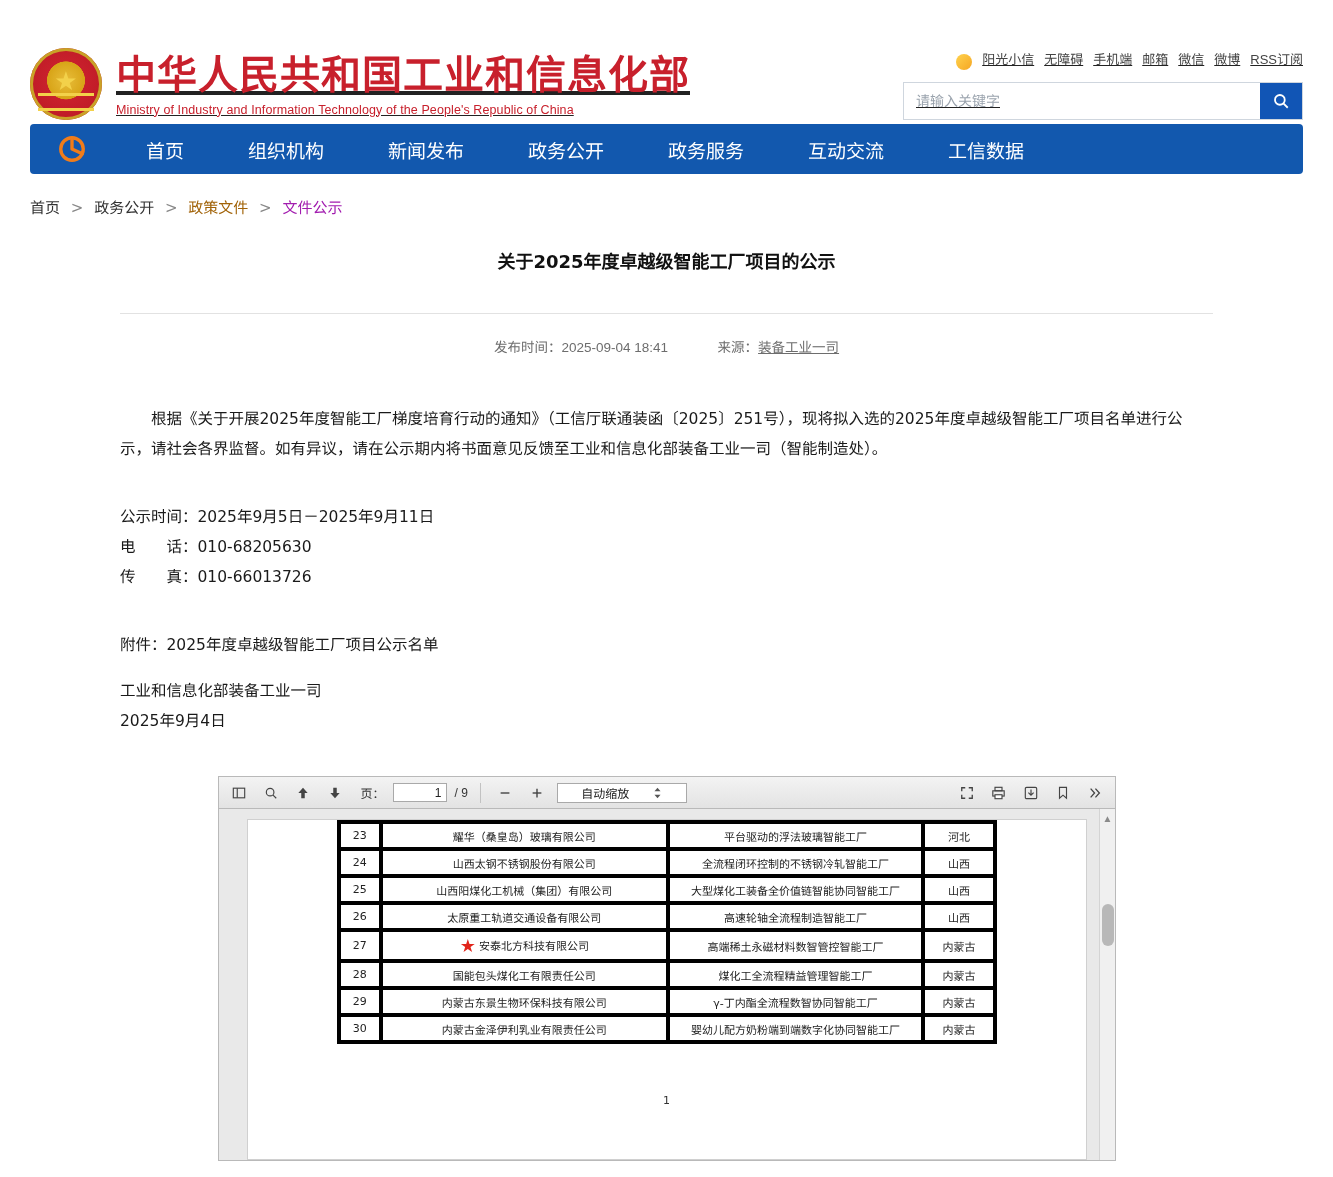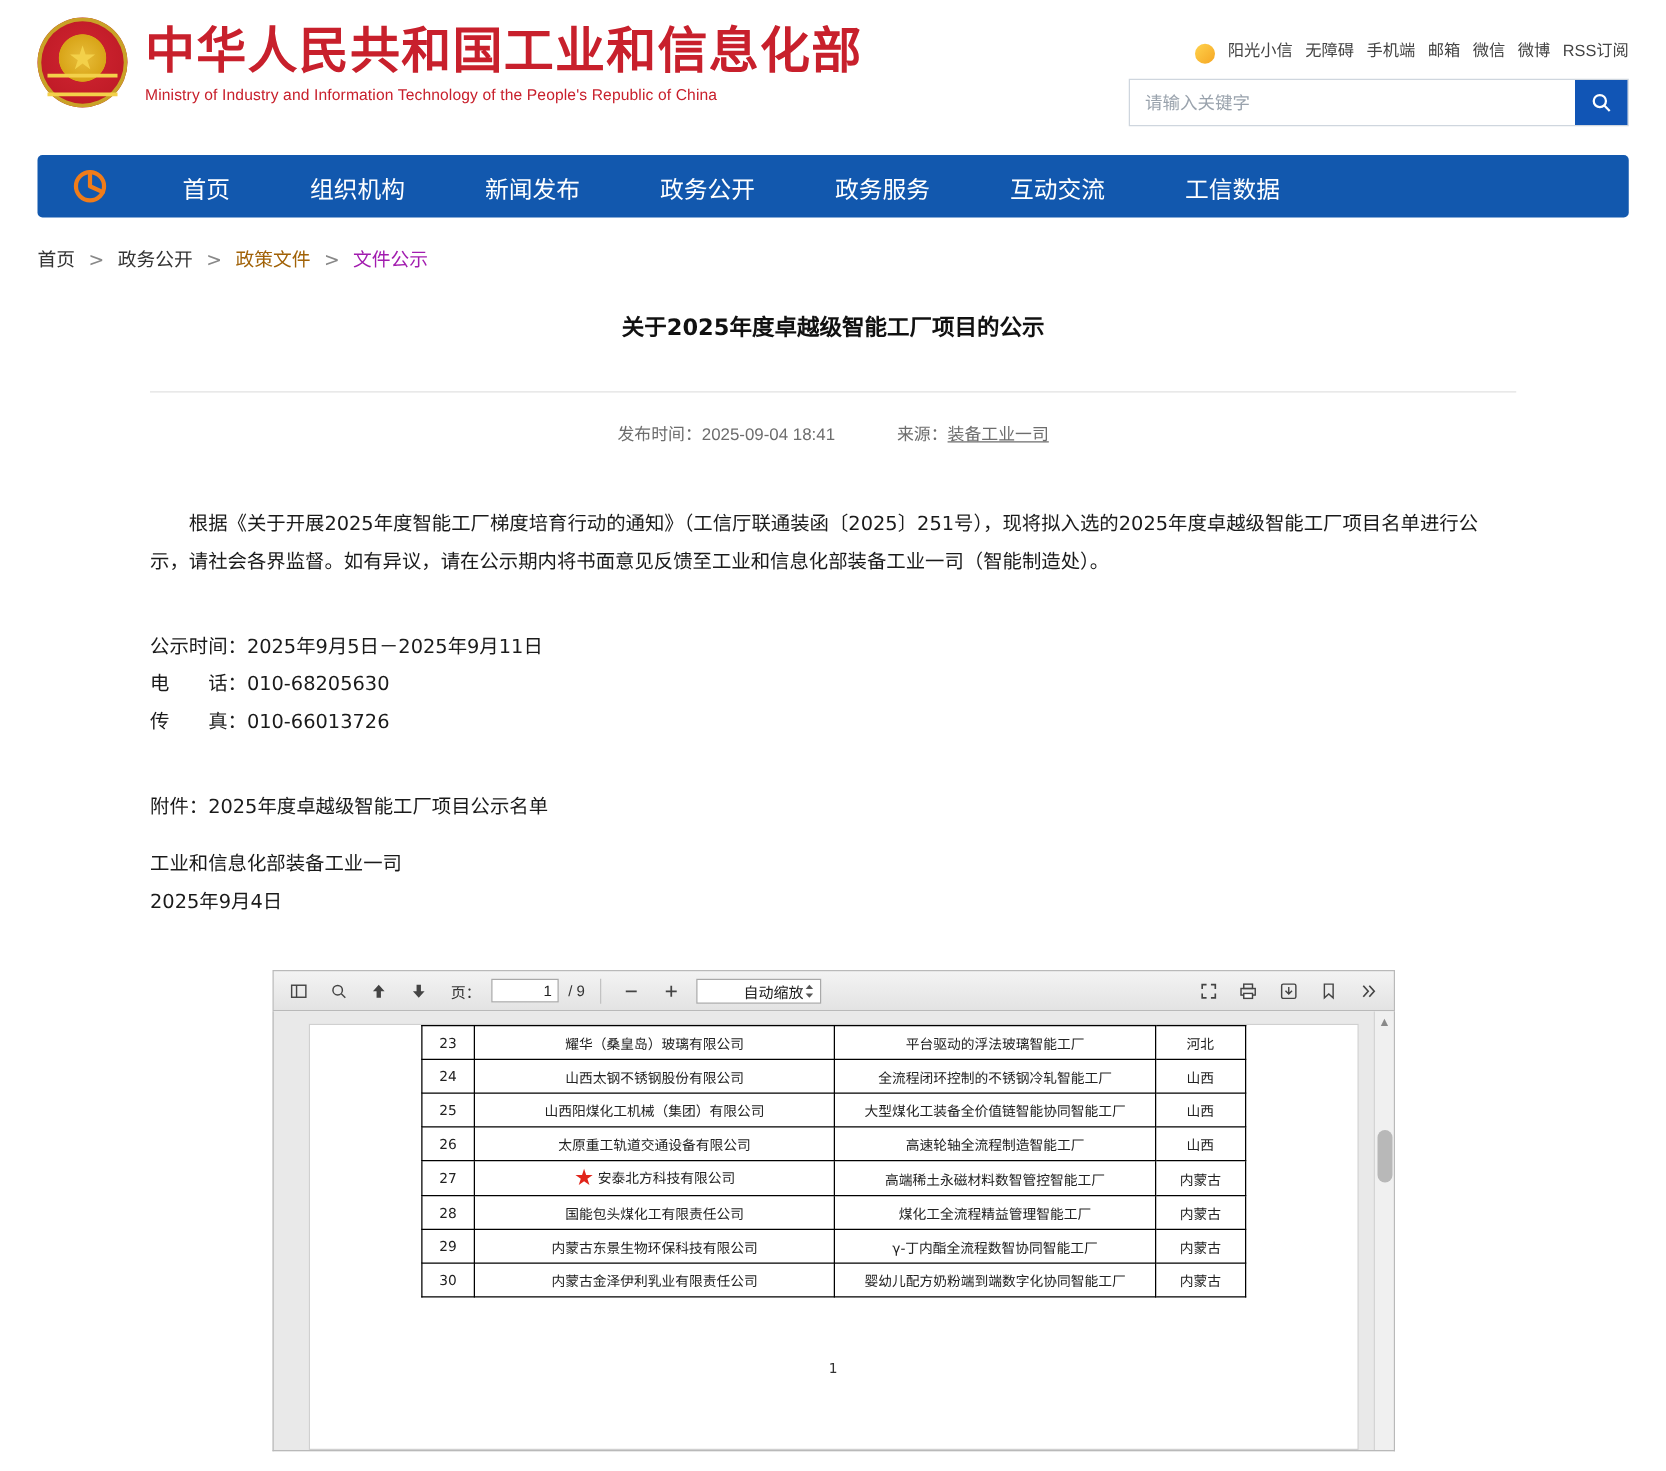--- a/index.html
+++ b/index.html
@@ -9,22 +9,23 @@
     background: #ffffff;
     font-family: "Liberation Sans", "DejaVu Sans", sans-serif;
     color: #222;
   }
   
   .header {
     position: relative;
     height: 120px;
     padding: 14px 30px 0 30px;
     display: flex;
-    align-items: flex-start;
+    align-items: flex-end;
     justify-content: space-between;
+    text-decoration: underline;
   }
   .brand { display: flex; align-items: center; gap: 14px; }
   .emblem {
     width: 72px; height: 72px;
     border-radius: 50%;
     background: radial-gradient(circle at 50% 45%, #e8bd3a 0%, #d8a417 35%, #c8202c 36%, #b81722 100%);
     position: relative;
     flex: none;
     box-shadow: inset 0 0 0 3px #c9a227;
   }
@@ -186,27 +187,27 @@
     background: #fff;
     text-align: right;
     font-size: 12px;
     padding-right: 4px;
     color: #222;
     font-family: "Liberation Sans", sans-serif;
   }
   .pg-total { font-size: 12px; color: #333; }
   .tb-sep { width: 1px; height: 20px; background: #c2c2c2; margin: 0 4px; }
   .zoom-select {
-    width: 100px; height: 20px;
+    width: 130px; height: 20px;
     border: 1px solid #a9a9a9;
     background: #fff;
     font-size: 12px;
     padding: 0 4px;
     color: #222;
-    display: flex; align-items: center; justify-content: flex-end;
+    display: flex; align-items: center; justify-content: center; gap: 24px;
   }
   .spacer { flex: 1; }
   .pdf-body {
     border: 1px solid #b9b9b9;
     border-top: 0;
     background: #e9e9e9;
     height: 352px;
     position: relative;
     overflow: hidden;
     display: flex;
@@ -222,21 +223,21 @@
   }
   table.pdf-table {
     width: 660px;
     margin: 0 auto;
     border-collapse: collapse;
     font-family: "DejaVu Sans", "Liberation Sans", sans-serif;
     font-size: 11px;
     color: #222;
   }
   table.pdf-table td {
-    border: 1px solid #000000;
+    border: 4px solid #000000;
     height: 27px;
     text-align: center;
     vertical-align: middle;
     padding: 3px 2px;
   }
   .c-no { width: 42px; }
   .c-name { width: 282px; }
   .c-proj { width: 252px; }
   .c-prov { width: 70px; }
   .star {

